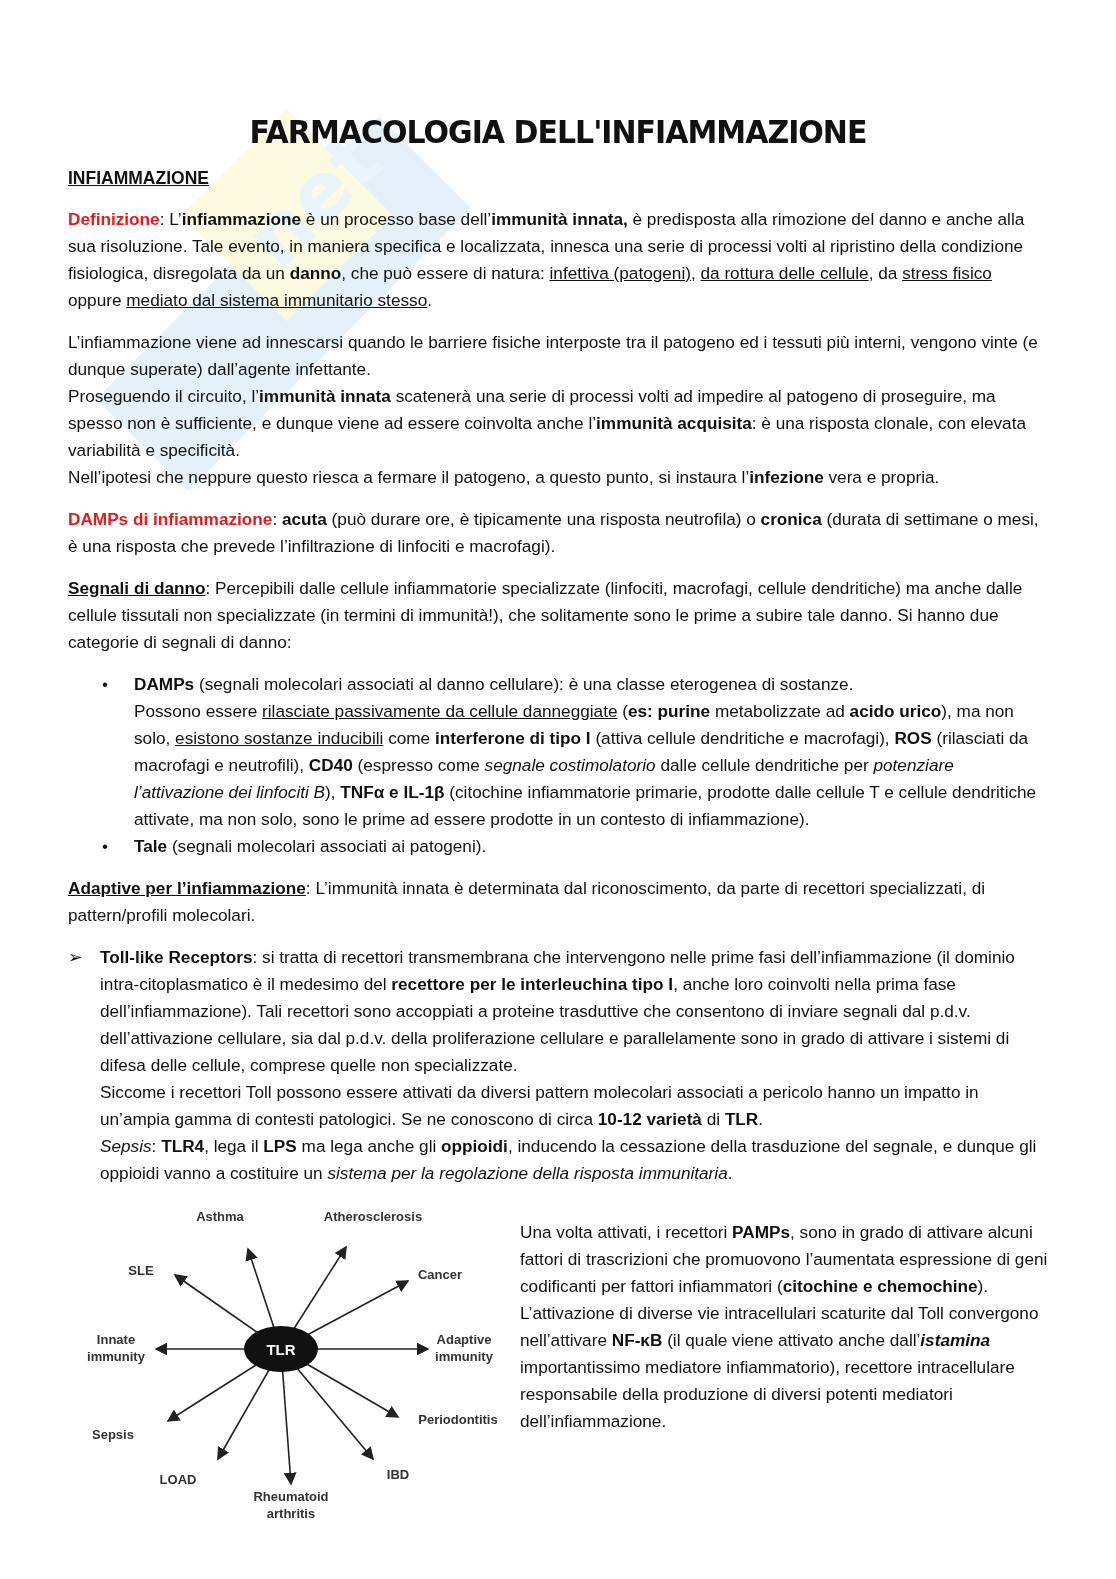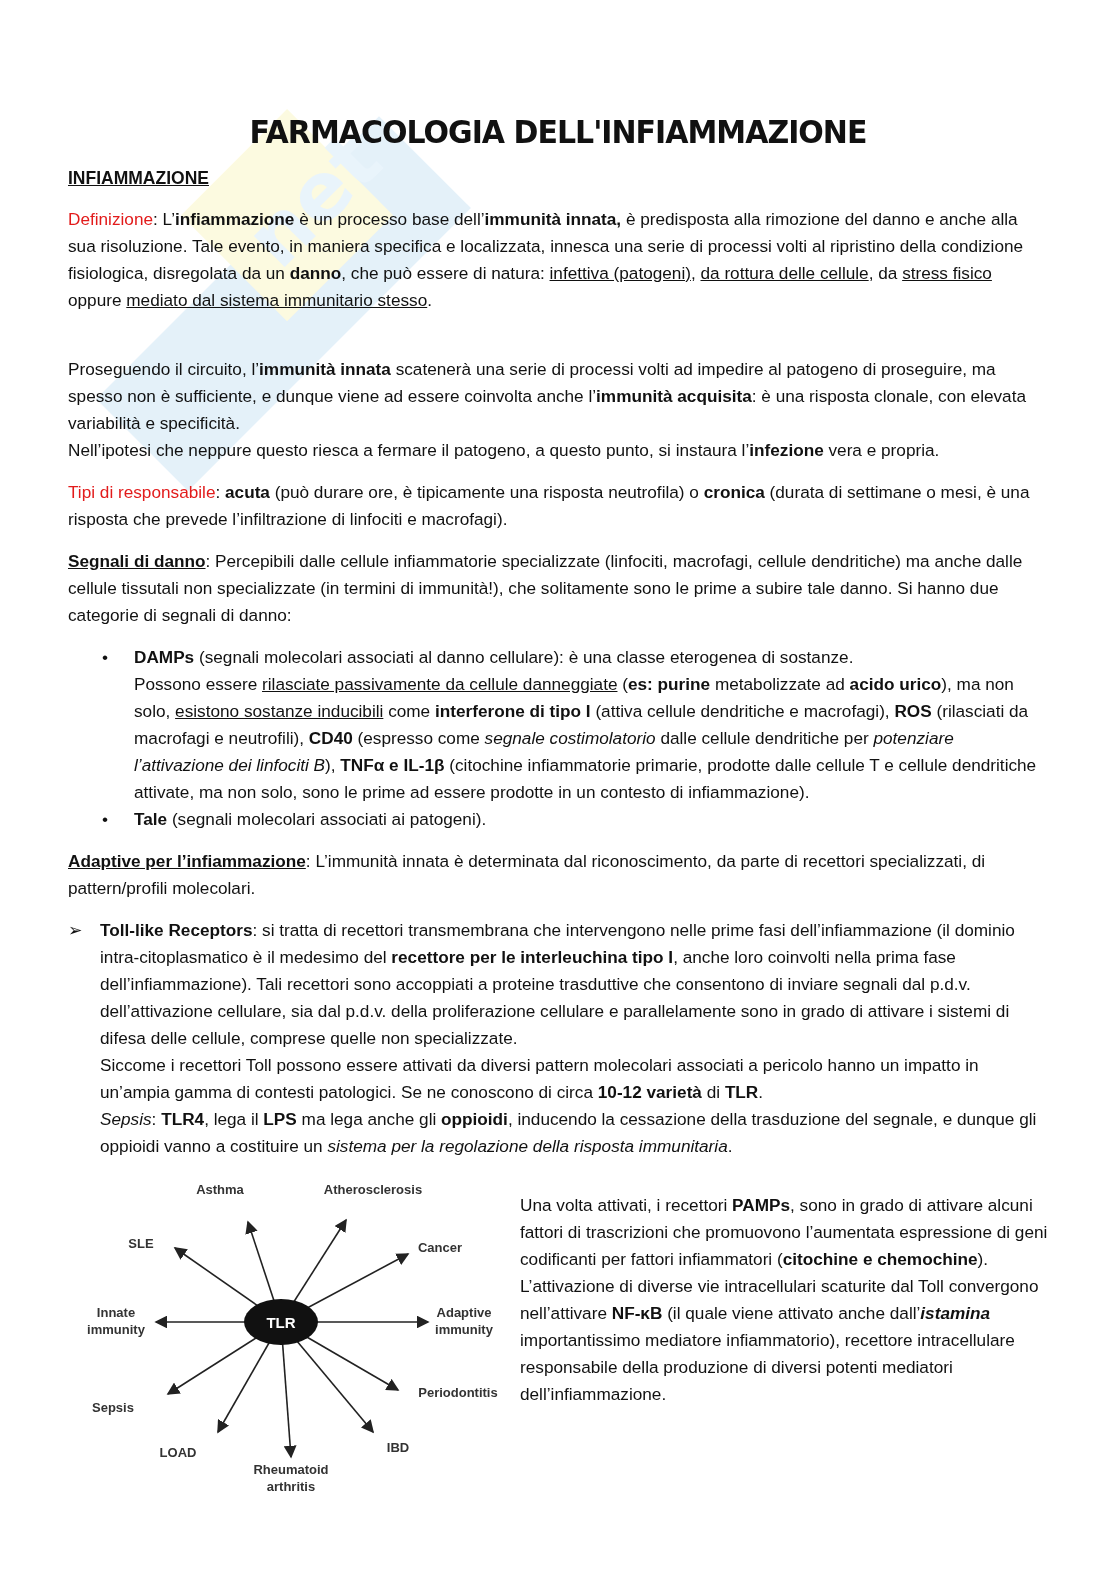--- a/index.html
+++ b/index.html
@@ -4,21 +4,21 @@
 <style>
   html, body { margin:0; padding:0; background:#ffffff; }
   body { width:1116px; height:1579px; position:relative; overflow:hidden;
          font-family:"Liberation Sans", sans-serif; color:#111; }
   .watermark { position:absolute; left:20px; top:40px; width:520px; height:520px; pointer-events:none; opacity:0.55; }
   .page { position:absolute; left:68px; top:70px; width:980px; font-size:17.2px; line-height:27px;margin-top:48px; }
   .title { text-align:center; font-family:"DejaVu Sans", sans-serif; font-weight:bold; font-size:30px;
            letter-spacing:-1px; margin:0 0 20px 0; transform:scaleY(1.05); }
   .h-section { font-weight:bold; text-decoration:underline; margin:0 0 14px 0; font-size:17.5px; }
   p { margin:0 0 15px 0; }
-  .red { color:#e21b1b; }
+  .red { color:#e21b1b;font-weight:bold; }
   .u { text-decoration:underline; }
   .b { font-weight:bold; }
   .i { font-style:italic; }
   ul.bullets { list-style:none; margin:0 0 15px 0; padding:0 0 0 34px; }
   ul.bullets li { position:relative; padding-left:32px; margin:0; }
   ul.bullets li .dot { position:absolute; left:0; top:0; }
   .arrow-item { position:relative; padding-left:32px; margin:0 0 12px 0; }
   .arrow-item .arrow { position:absolute; left:0; top:0; }
   .bottom { position:relative; height:330px; }
   .diagram { position:absolute; left:0; top:0; width:450px; height:330px; }
@@ -38,27 +38,27 @@
 <div class="page">
   <div class="title">FARMACOLOGIA DELL'INFIAMMAZIONE</div>
 
   <div class="h-section">INFIAMMAZIONE</div>
 
   <p>
     <span class="red">Definizione</span><span>: L’</span><span class="b">infiammazione</span><span> è un processo base dell’</span><span class="b">immunità innata,</span><span> è predisposta alla rimozione del danno e anche alla sua risoluzione. Tale evento, in maniera specifica e localizzata, innesca una serie di processi volti al ripristino della condizione fisiologica, disregolata da un </span><span class="b">danno</span><span>, che può essere di natura: </span><span class="u">infettiva (patogeni)</span><span>, </span><span class="u">da rottura delle cellule</span><span>, da </span><span class="u">stress fisico</span><span> oppure </span><span class="u">mediato dal sistema immunitario stesso</span><span>.</span>
   </p>
 
   <p>
-    <br>
+    <span>L’infiammazione viene ad innescarsi quando le barriere fisiche interposte tra il patogeno ed i tessuti più interni, vengono vinte (e dunque superate) dall’agente infettante.</span><br>
     <span>Proseguendo il circuito, l’</span><span class="b">immunità innata</span><span> scatenerà una serie di processi volti ad impedire al patogeno di proseguire, ma spesso non è sufficiente, e dunque viene ad essere coinvolta anche l’</span><span class="b">immunità acquisita</span><span>: è una risposta clonale, con elevata variabilità e specificità.</span><br>
     <span>Nell’ipotesi che neppure questo riesca a fermare il patogeno, a questo punto, si instaura l’</span><span class="b">infezione</span><span> vera e propria.</span>
   </p>
 
   <p>
-    <span class="red">Tipi di responsabile</span><span>: </span><span class="b">acuta</span><span> (può durare ore, è tipicamente una risposta neutrofila) o </span><span class="b">cronica</span><span> (durata di settimane o mesi, è una risposta che prevede l’infiltrazione di linfociti e macrofagi).</span>
+    <span class="red">DAMPs di infiammazione</span><span>: </span><span class="b">acuta</span><span> (può durare ore, è tipicamente una risposta neutrofila) o </span><span class="b">cronica</span><span> (durata di settimane o mesi, è una risposta che prevede l’infiltrazione di linfociti e macrofagi).</span>
   </p>
 
   <p>
     <span class="b u">Segnali di danno</span><span>: Percepibili dalle cellule infiammatorie specializzate (linfociti, macrofagi, cellule dendritiche) ma anche dalle cellule tissutali non specializzate (in termini di immunità!), che solitamente sono le prime a subire tale danno. Si hanno due categorie di segnali di danno:</span>
   </p>
 
   <ul class="bullets">
     <li>
       <span class="dot">•</span>
       <span class="b">DAMPs</span><span> (segnali molecolari associati al danno cellulare): è una classe eterogenea di sostanze.</span><br>

